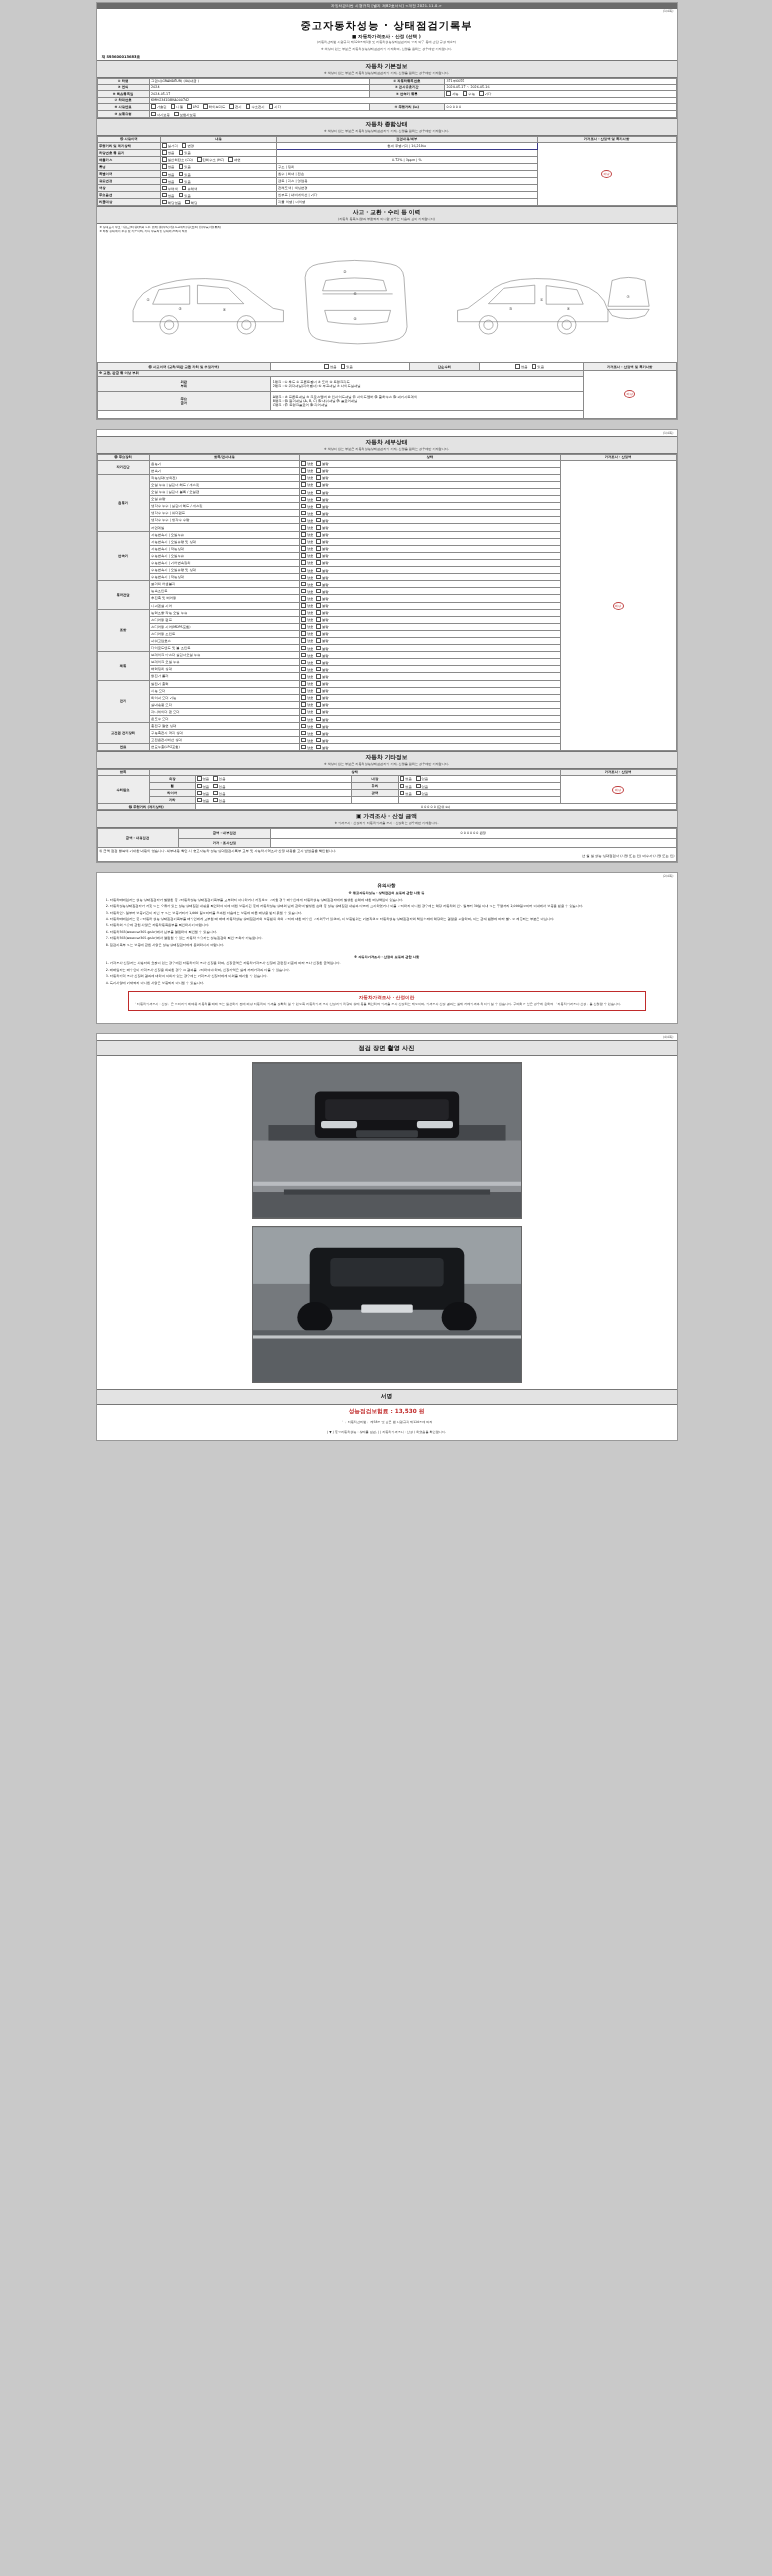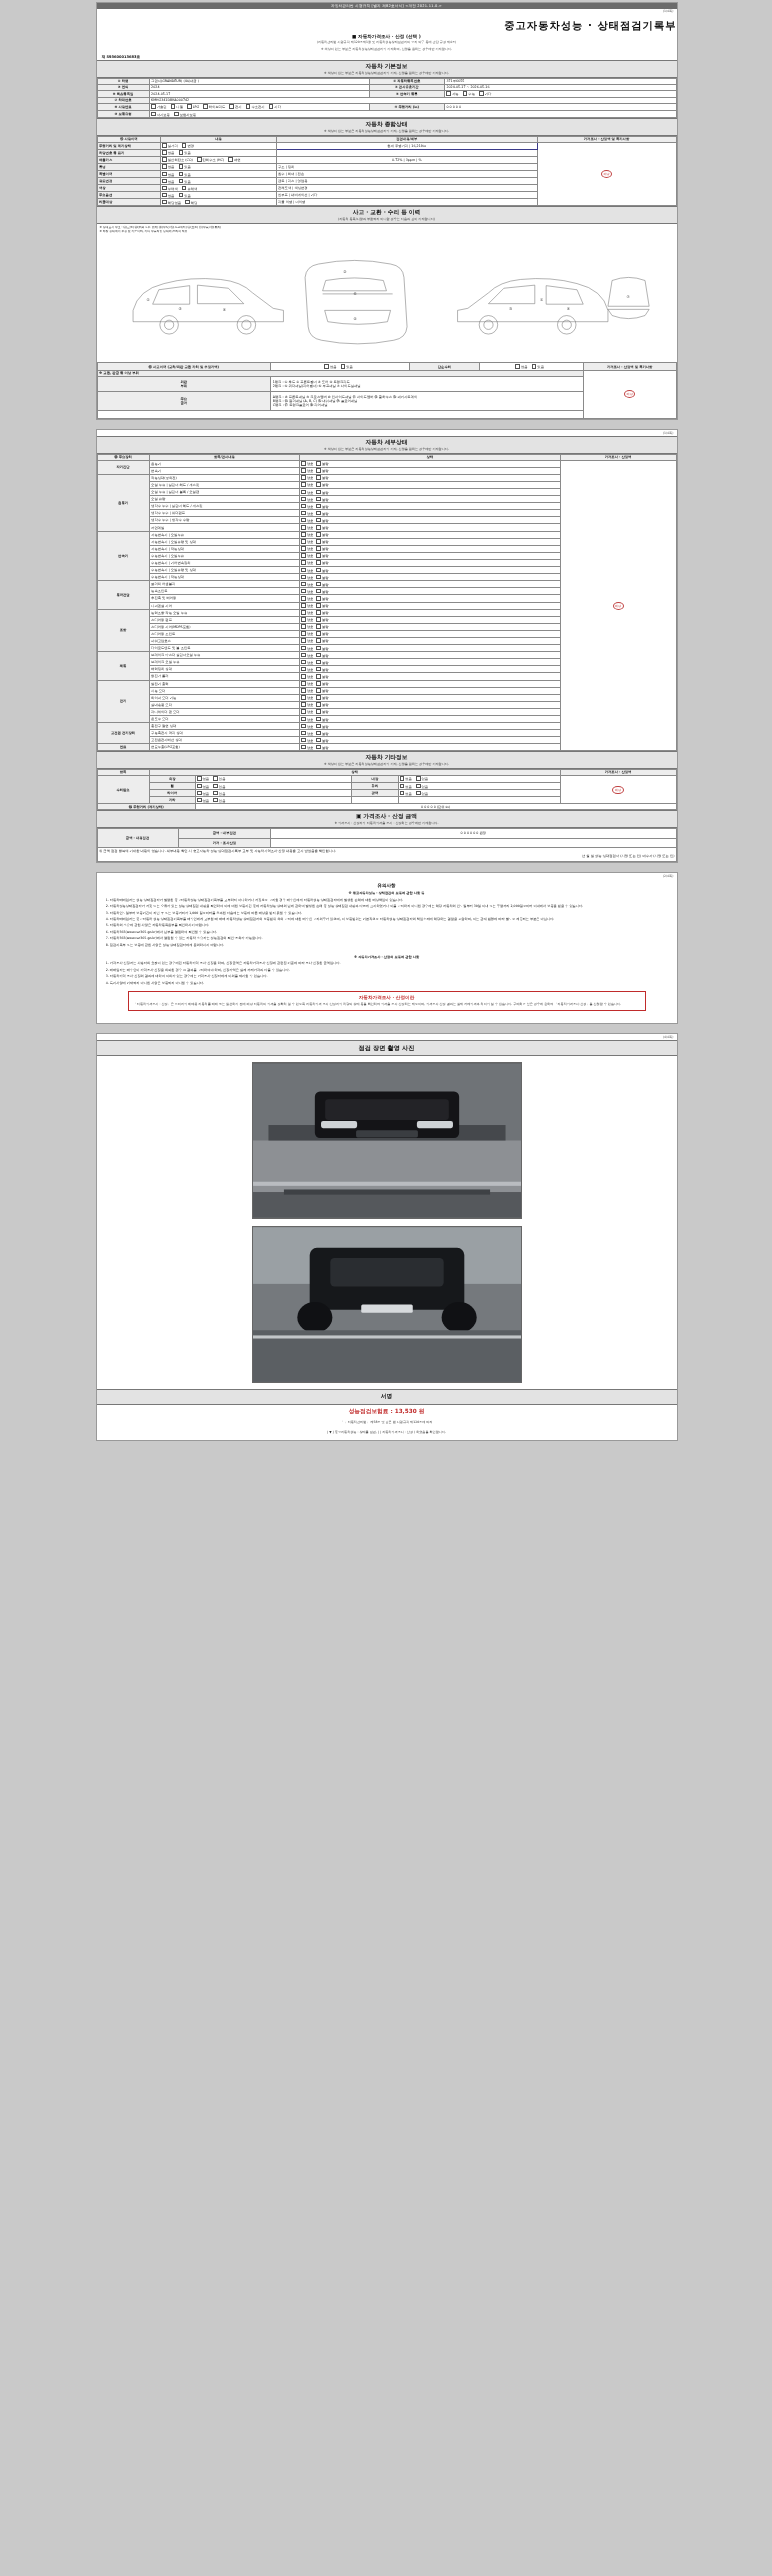--- a/index.html
+++ b/index.html
@@ -1,21 +1,21 @@
 <!DOCTYPE html>
 <html lang="ko" style="font-size:8.2px"><head>
 <meta charset="utf-8">
 <style>
   html,body{margin:0;padding:0;background:#c9c9c9;}
   body{font-family:"DejaVu Sans","Liberation Sans",sans-serif;color:#111;}
   .page{width:773px;margin:0 auto;position:relative;}
   .sheet{background:#ffffff;border:0.5px solid #999;margin:0 auto 9.3px auto;width:582px;box-sizing:border-box;padding:0;position:relative;}
   .topbar{background:#6b6b6b;color:#fff;font-size:3.6px;text-align:center;padding:1px 0;letter-spacing:0.2px;}
   .corner{position:absolute;right:3.1px;font-size:3.1px;color:#555;}
-  .doc-title{text-align:right;font-size:10.3px;font-weight:bold;letter-spacing:1px;padding:4.1px 0 1px 0;}
+  .doc-title{text-align:center;font-size:10.3px;font-weight:bold;letter-spacing:1px;padding:4.1px 0 1px 0;}
   .doc-sub{text-align:center;font-size:4.6px;font-weight:bold;padding-bottom:1px;}
   .doc-note{text-align:center;font-size:3.1px;color:#444;padding-bottom:2.1px;line-height:1.5;}
   .docno{font-size:3.6px;font-weight:bold;padding:1px 0 1.5px 5.2px;}
   .band{background:#e3e3e3;border-top:0.5px solid #777;border-bottom:0.5px solid #777;text-align:center;font-size:5.7px;font-weight:bold;padding:1.5px 0;}
   .band .sm{display:block;font-size:3.1px;font-weight:normal;color:#333;margin-top:0.5px;}
   table{border-collapse:collapse;width:100%;}
   td,th{border:0.5px solid #8a8a8a;font-size:3.3px;padding:0.5px 1px;vertical-align:middle;}
   .lbl{background:#ededed;text-align:center;font-weight:bold;}
   .lbl-l{background:#ededed;text-align:left;font-weight:bold;padding-left:1.5px;}
   .ctr{text-align:center;}

